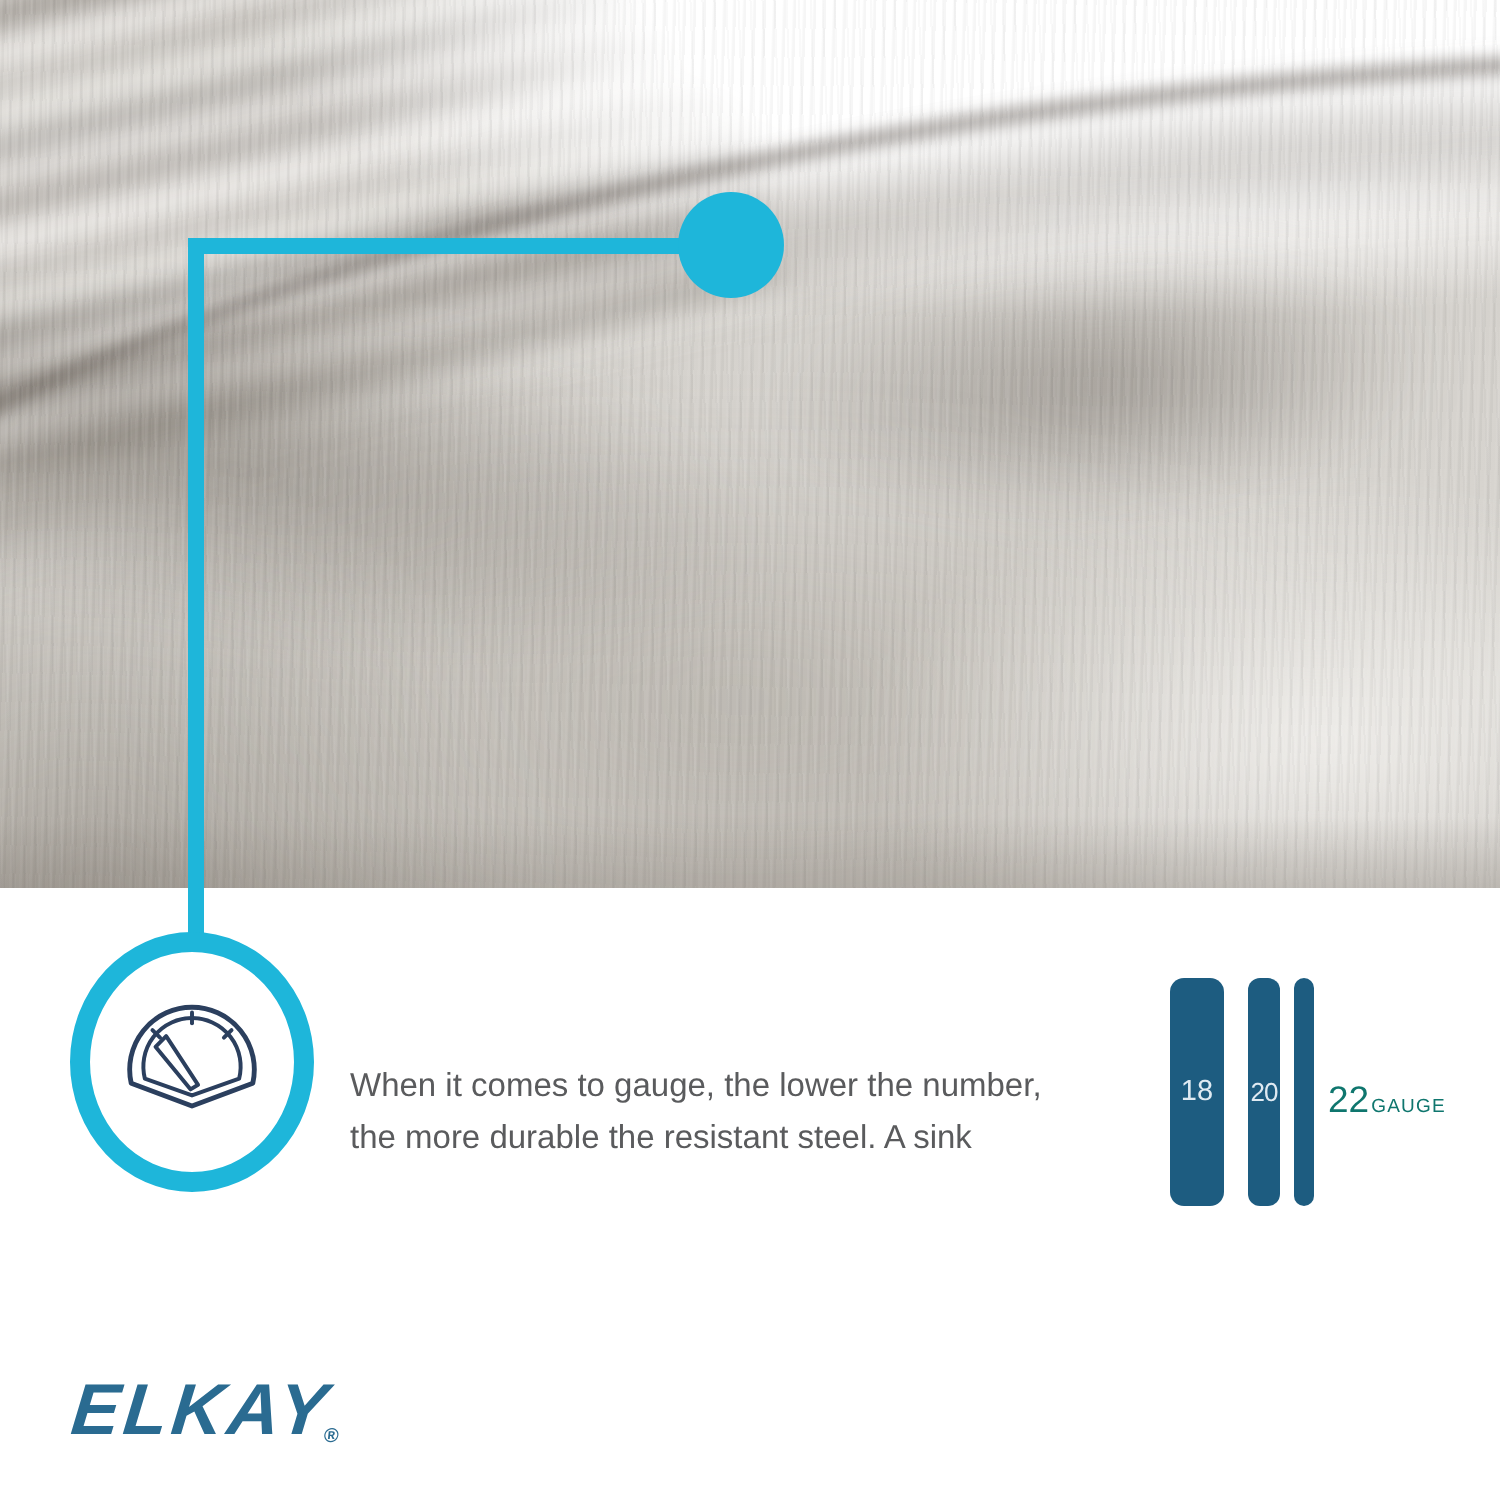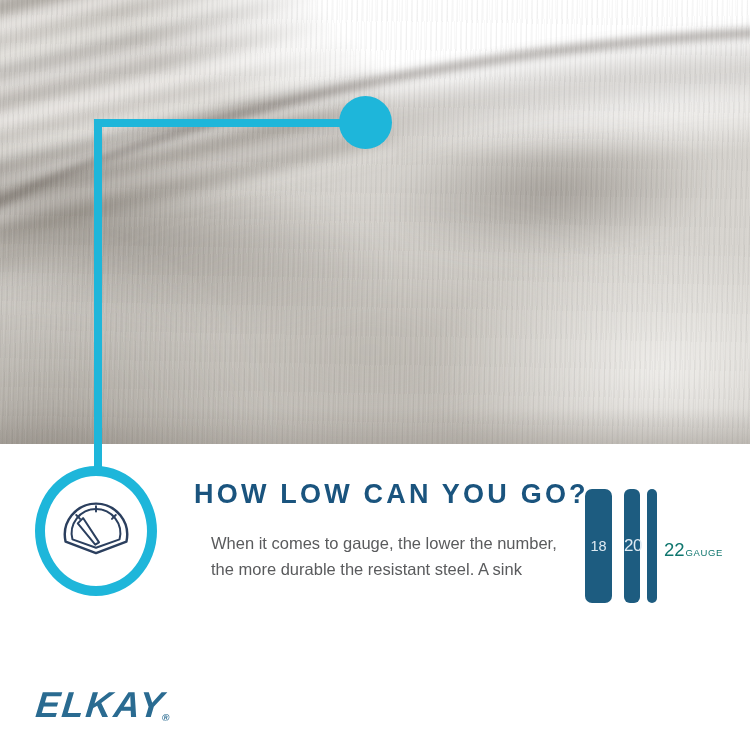--- a/index.html
+++ b/index.html
@@ -81,35 +81,35 @@
     border:10px solid #1eb6da; border-radius:50%; background:#ffffff;
     display:flex; align-items:center; justify-content:center;
   }
 
   
   .heading {
     position:absolute; left:194px; top:479px; margin:0;
     font-size:27px; font-weight:700; letter-spacing:3.2px; color:#1a547e; white-space:nowrap;
   }
   .body-copy {
-    position:absolute; left:211px; top:531px;
+    position:absolute; left:175px; top:531px;
     font-size:16.5px; line-height:25.8px; color:#5a5b5d;
   }
   .body-line { white-space:nowrap; }
 
   
   .bar { position:absolute; top:489px; height:114px; background:#1d5c80; }
   .bar-18 { left:585px; width:27px; border-radius:7px; }
   .bar-20 { left:624px; width:16px; border-radius:6px; }
   .bar-22 { left:647px; width:10px; border-radius:5px; }
   .bar-label {
     position:absolute; left:0; top:50%; transform:translateY(-50%);
     width:100%; text-align:center; color:#dfeaf2; font-size:14.5px;
   }
-  .bar-20 .bar-label { font-size:17px; letter-spacing:-0.5px; }
+  .bar-20 .bar-label { font-size:13px; letter-spacing:-0.5px; }
   .gauge-unit { position:absolute; left:664px; top:539px; color:#0f766e; display:flex; align-items:baseline; }
   .gauge-unit .num { font-size:18.5px; }
   .gauge-unit .unit { font-size:9.5px; letter-spacing:.6px; margin-left:1px; }
 
   
   .logo {
     position:absolute; left:36px; top:684px; color:#2a6b91;
     font-style:italic; font-weight:700; font-size:36px; letter-spacing:2px;
     transform:skewX(-6deg); white-space:nowrap;
   }
@@ -142,21 +142,20 @@
     <svg viewBox="0 0 100 84" width="76" height="64" fill="none" stroke="#2b3f5e" stroke-width="2.6" stroke-linejoin="round" stroke-linecap="round">
       <path d="M10,56 A41,41 0 1 1 90,56 L50,71 Z" stroke-width="3.2"></path>
       <path d="M19,53 A32,32 0 1 1 81,53 L50,64 Z"></path>
       <line x1="50" y1="9.5" x2="50" y2="16.5"></line>
       <line x1="24" y1="21" x2="29" y2="26"></line>
       <line x1="76" y1="21" x2="71" y2="26"></line>
       <path d="M26,32 L33,25 L54,57 L49,60 Z" fill="#ffffff"></path>
     </svg>
   </div>
 
-  <h1 class="heading">HOW LOW CAN YOU GO?</h1>
   <div class="body-copy">
     <div class="body-line">When it comes to gauge, the lower the number,</div>
     <div class="body-line">the more durable the resistant steel. A sink</div>
   </div>
 
   <div class="bar bar-18">
     <span class="bar-label">18</span>
   </div>
   <div class="bar bar-20">
     <span class="bar-label">20</span>

